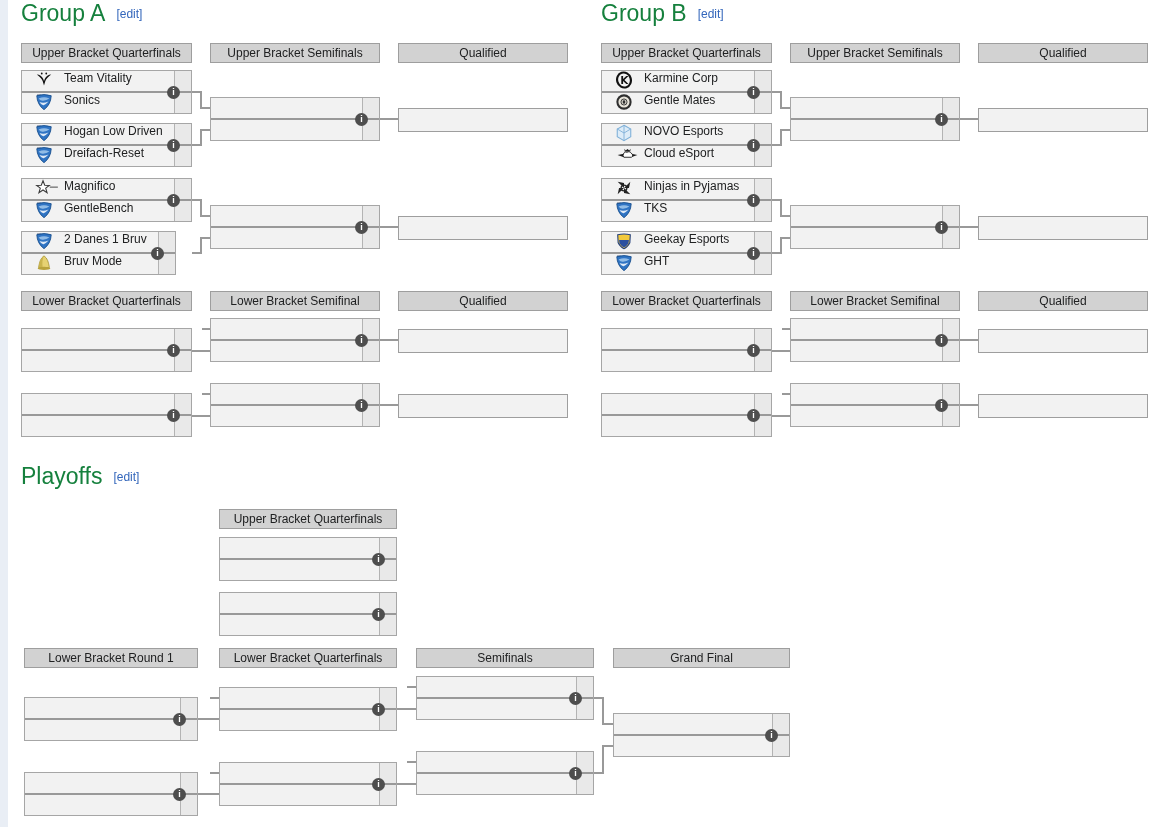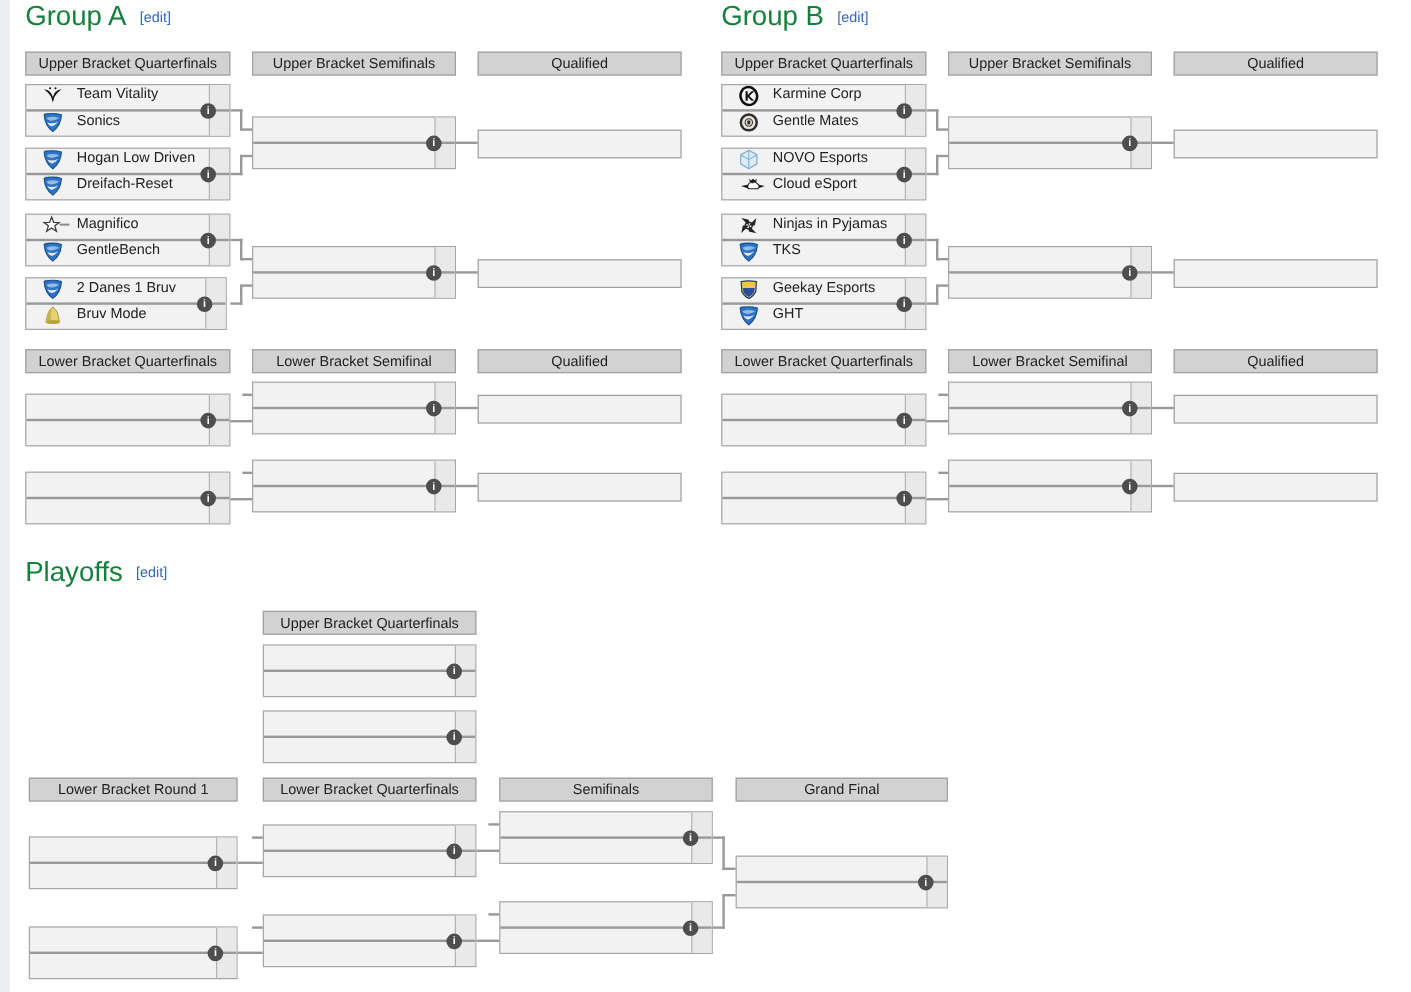--- a/index.html
+++ b/index.html
@@ -142,21 +142,21 @@
       <div class="dvd"></div>
       <div class="trow b">
         <svg class="ticon">
             <use href="#sym-rl-shield"></use>
           </svg>
         <span class="tname">GentleBench</span>
       </div>
       <div class="info"><span>i</span></div>
     </div>
 
-    <div class="match" style="left:21px;top:231px;width:168px">
+    <div class="match" style="left:21px;top:231px;width:155px">
       <div class="score"></div>
       <div class="trow t">
         <svg class="ticon">
             <use href="#sym-rl-shield"></use>
           </svg>
         <span class="tname">2 Danes 1 Bruv</span>
       </div>
       <div class="dvd"></div>
       <div class="trow b">
         <svg class="ticon">

